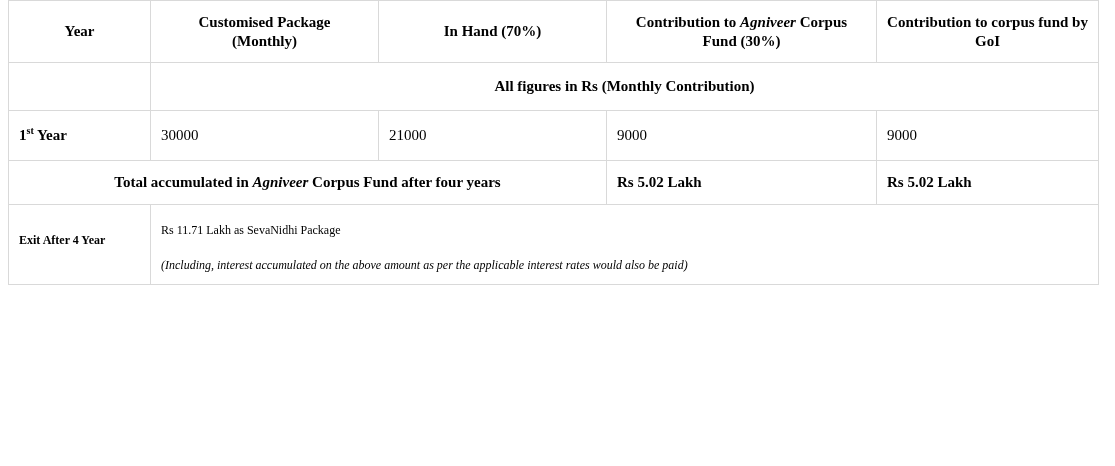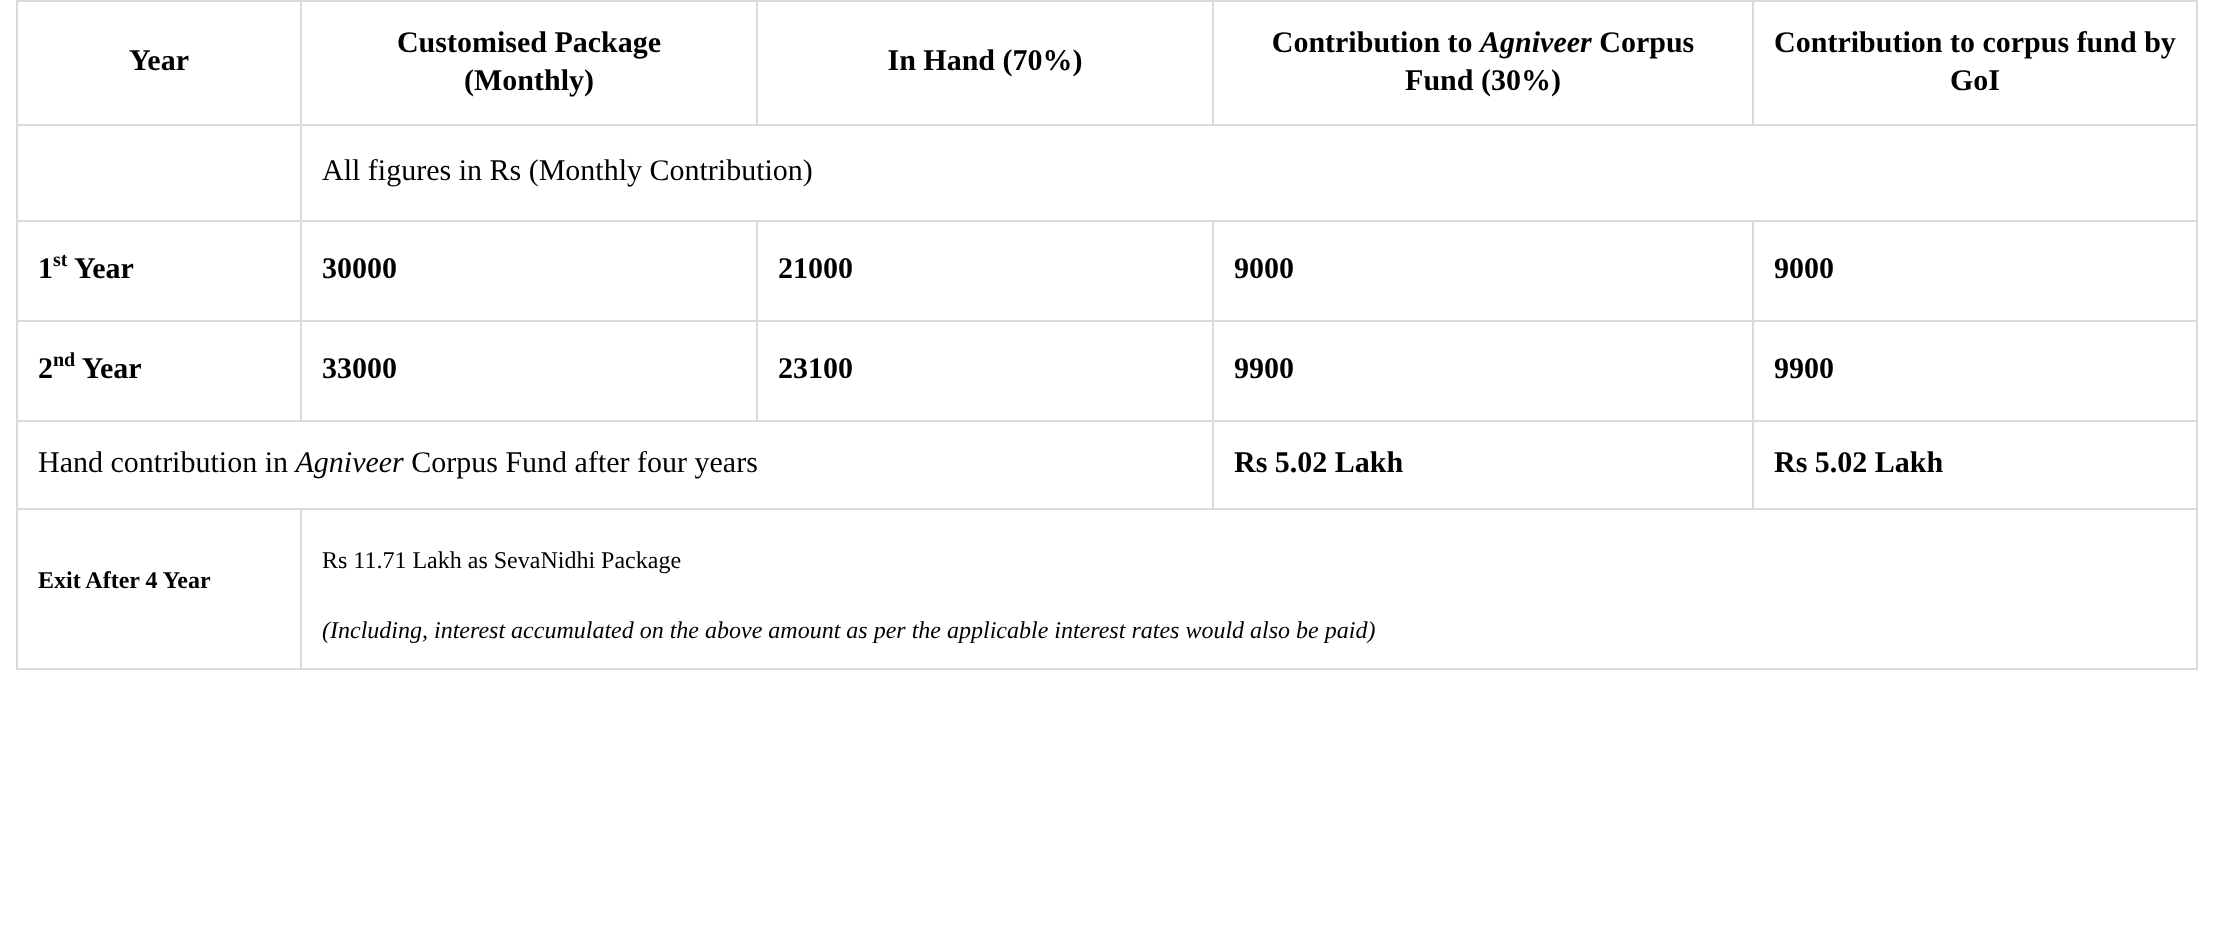--- a/index.html
+++ b/index.html
@@ -55,21 +55,20 @@
   }
   .blank-cell {
     border-top: none;
     border-bottom: none;
     border-left: none;
     border-right: 1px solid #d9d9d9;
   }
   .data-row td {
     height: 50px;
     font-size: 15px;
-    font-weight: bold;
   }
   .data-row td.year-cell {
     font-weight: bold;
   }
   sup {
     font-size: 10px;
     vertical-align: super;
     line-height: 0;
     margin-top: 32px;
   }
@@ -91,21 +90,21 @@
   }
   .exit-body p {
     margin: 0 0 0 0;
     padding: 6px 0 0 0;
   }
   .exit-body p.italic-note {
     font-style: italic;
     padding-top: 20px;
   }
   .ital { font-style: italic; }
-  .cell-left { text-align: left; }
+  .cell-left { text-align: center; font-weight: bold; }
 </style>
 </head>
 <body>
 
 <div class="sheet">
   <table class="agni">
     <colgroup>
       <col class="col-year">
       <col class="col-pkg">
       <col class="col-hand">
@@ -140,32 +139,25 @@
       </tr>
 
       <tr class="data-row">
         <td class="year-cell"><span>1</span><sup>st</sup> <span>Year</span></td>
         <td>30000</td>
         <td>21000</td>
         <td>9000</td>
         <td>9000</td>
       </tr>
 
-      <tr class="data-row">
-        <td class="year-cell"><span>2</span><sup>nd</sup> <span>Year</span></td>
-        <td>33000</td>
-        <td>23100</td>
-        <td>9900</td>
-        <td>9900</td>
-      </tr>
 
 
 
       <tr class="total-row">
-        <td colspan="3" class="cell-left"><span>Hand contribution in </span><span class="ital">Agniveer</span><span> Corpus Fund after four years</span></td>
+        <td colspan="3" class="cell-left"><span>Total accumulated in </span><span class="ital">Agniveer</span><span> Corpus Fund after four years</span></td>
         <td class="bold">Rs 5.02 Lakh</td>
         <td class="bold">Rs 5.02 Lakh</td>
       </tr>
 
       <tr class="exit-row">
         <td class="exit-label">Exit After 4 Year</td>
         <td colspan="4" class="exit-body">
           <p>Rs 11.71 Lakh as SevaNidhi Package</p>
           <p class="italic-note">(Including, interest accumulated on the above amount as per the applicable interest rates would also be paid)</p>
         </td>

